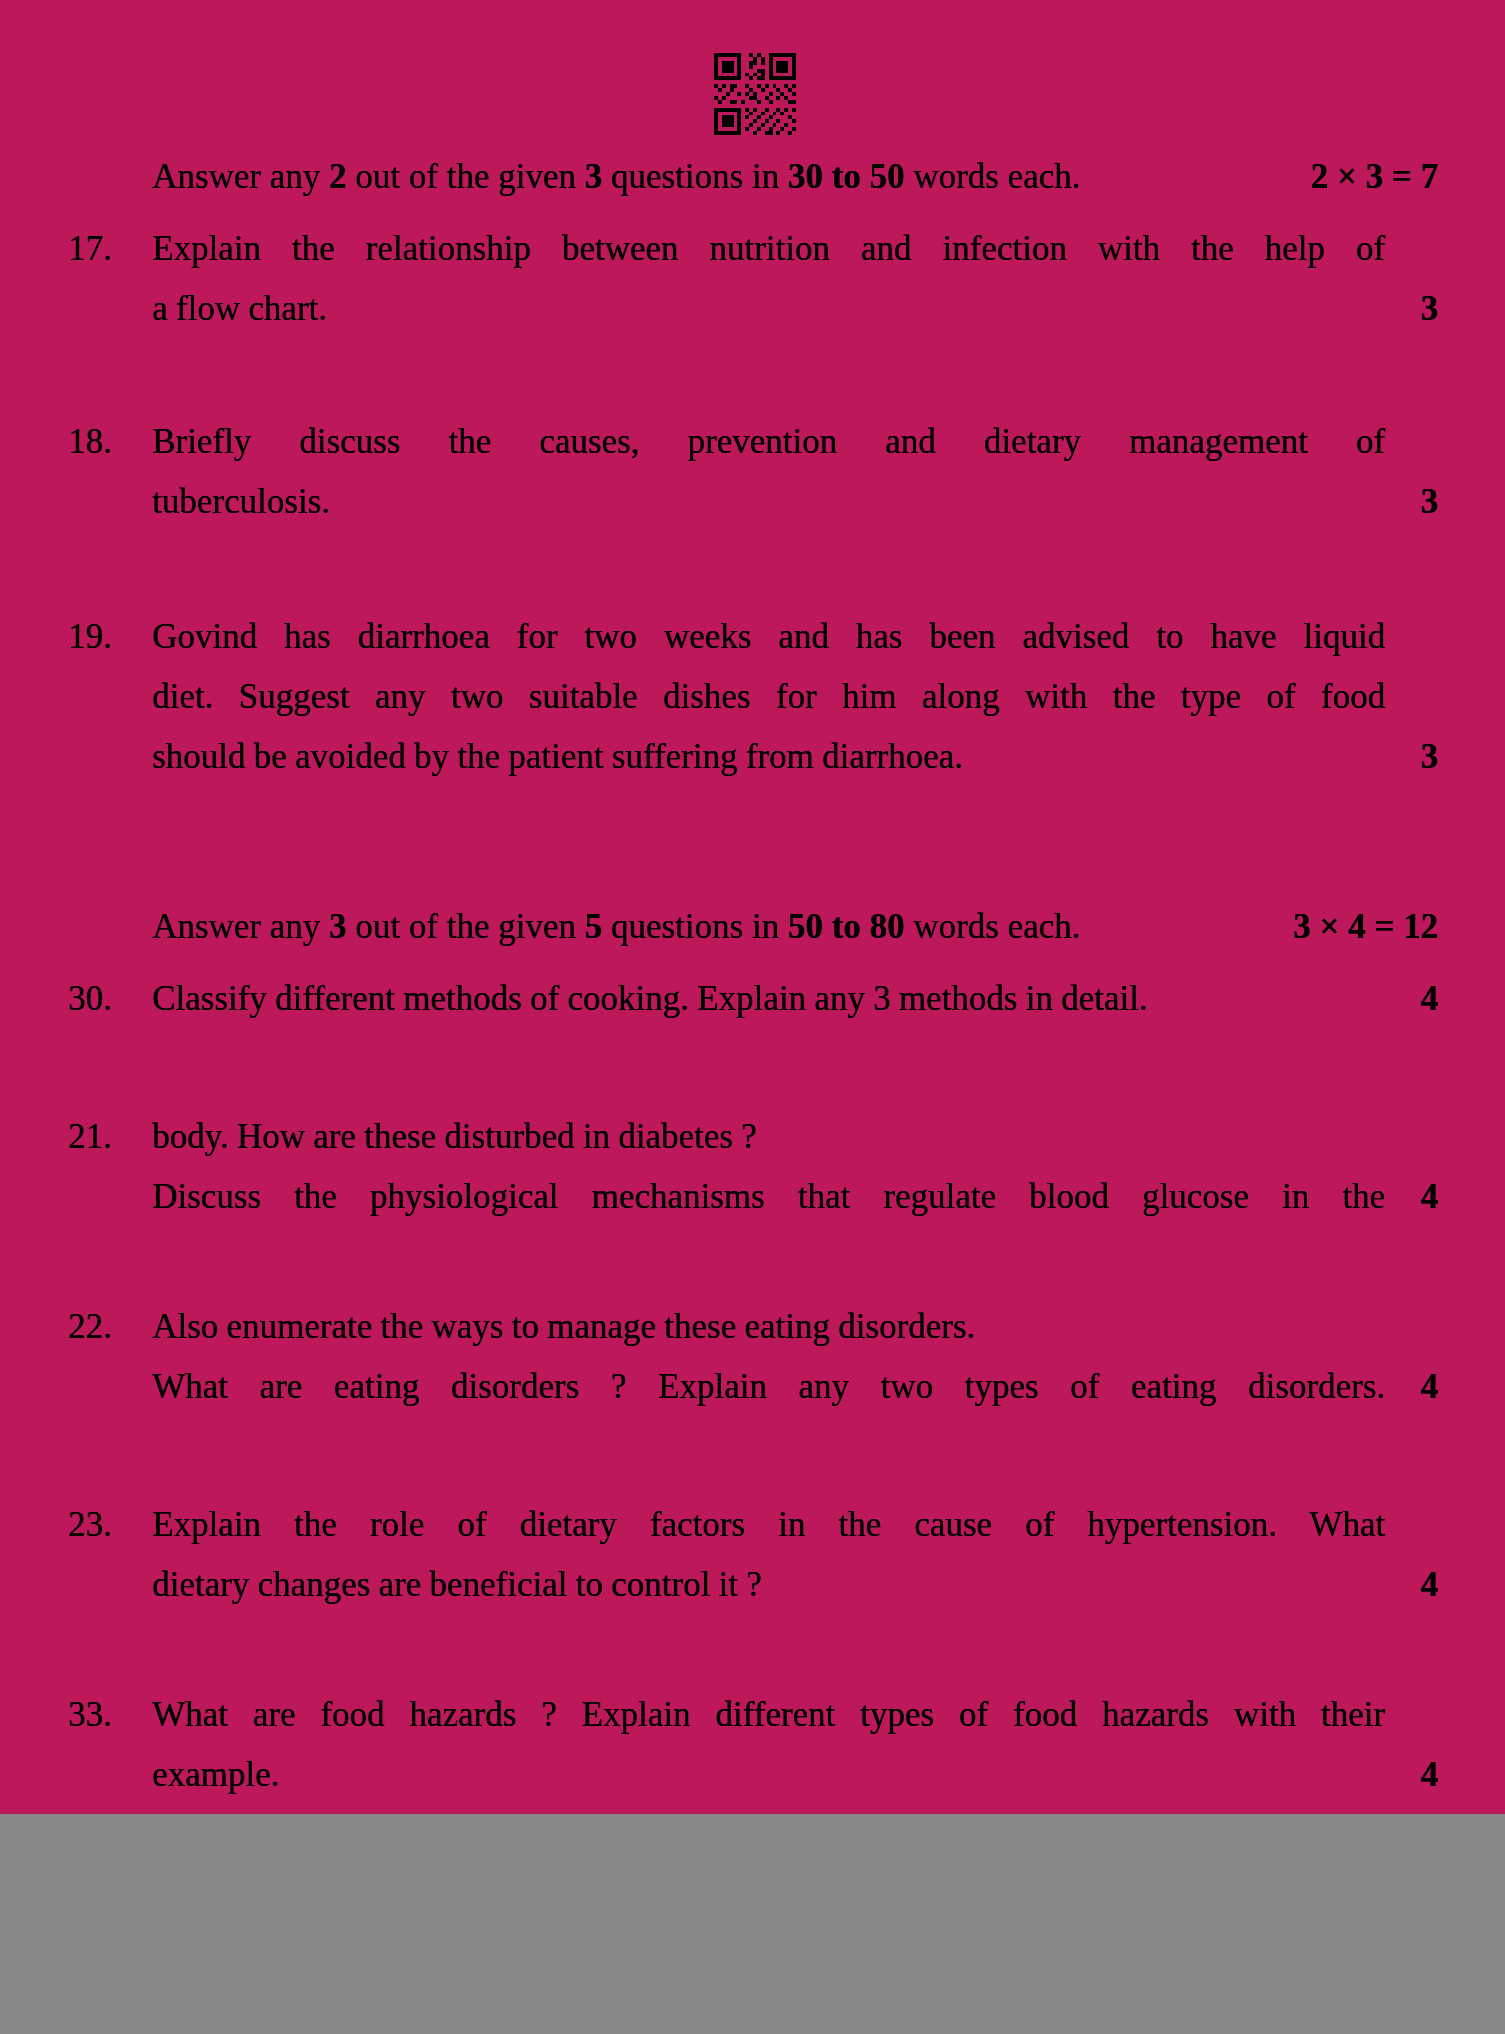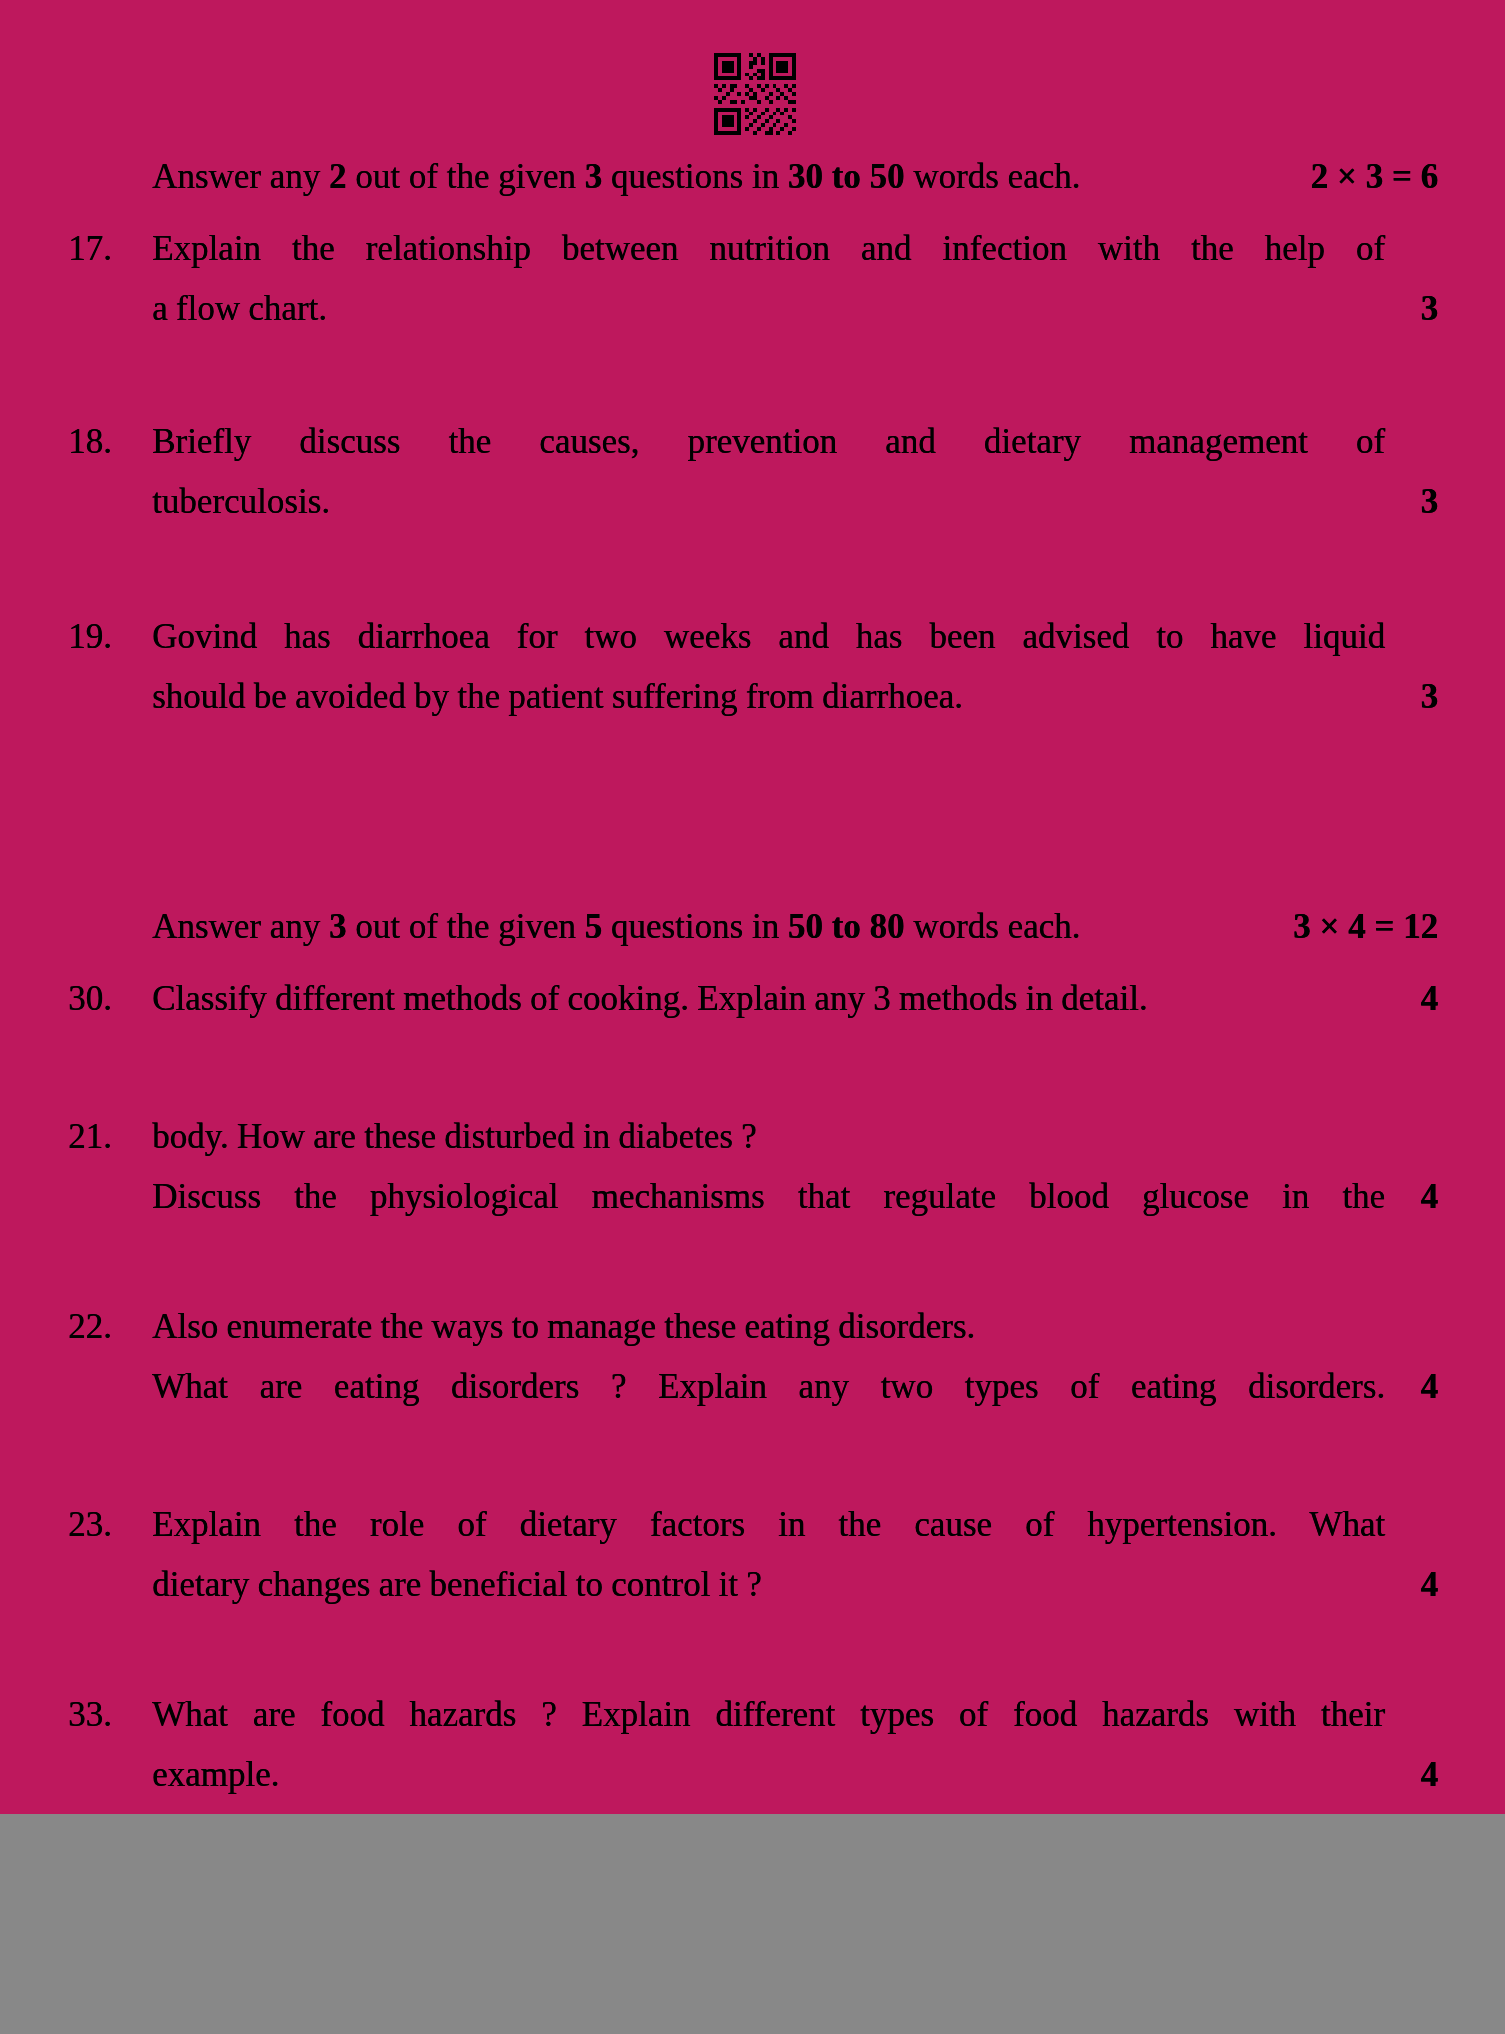--- a/index.html
+++ b/index.html
@@ -64,40 +64,41 @@
       <path d="M8 16h1v1H8zM11 16h1v1h-1zM14 16h1v1h-1zM19 16h1v1h-1z"></path>
       <path d="M10 17h1v1h-1zM13 17h1v1h-1zM16 17h1v1h-1zM20 17h1v1h-1z"></path>
       <path d="M9 18h1v1H9zM12 18h1v1h-1zM15 18h1v1h-1zM18 18h1v1h-1z"></path>
       <path d="M8 19h1v1H8zM11 19h1v1h-1zM14 19h1v1h-1zM17 19h1v1h-1zM20 19h1v1h-1z"></path>
       <path d="M10 20h1v1h-1zM13 20h2v1h-2zM16 20h1v1h-1zM19 20h1v1h-1z"></path>
     </g>
   </svg>
 
   <div class="block instr" style="top:147px">
     <div class="instr-text"><span>Answer any </span><span class="b">2</span><span> out of the given </span><span class="b">3</span><span> questions in </span><span class="b">30 to 50</span><span> words each.</span></div>
-    <div class="formula">2 × 3 = 6</div>
+    <div class="formula">2 × 3 = 7</div>
   </div>
 
   <div class="block q" style="top:219px">
     <div class="q-num">17.</div>
     <div class="q-line just">Explain the relationship between nutrition and infection with the help of</div>
     <div class="q-line">a flow chart.</div>
     <div class="marks">3</div>
   </div>
 
   <div class="block q" style="top:412px">
     <div class="q-num">18.</div>
     <div class="q-line just">Briefly discuss the causes, prevention and dietary management of</div>
     <div class="q-line">tuberculosis.</div>
     <div class="marks">3</div>
   </div>
 
   <div class="block q" style="top:607px">
     <div class="q-num">19.</div>
     <div class="q-line just">Govind has diarrhoea for two weeks and has been advised to have liquid</div>
+    <div class="q-line just">diet. Suggest any two suitable dishes for him along with the type of food</div>
     <div class="q-line">should be avoided by the patient suffering from diarrhoea.</div>
     <div class="marks">3</div>
   </div>
 
   <div class="block instr" style="top:897px">
     <div class="instr-text"><span>Answer any </span><span class="b">3</span><span> out of the given </span><span class="b">5</span><span> questions in </span><span class="b">50 to 80</span><span> words each.</span></div>
     <div class="formula">3 × 4 = 12</div>
   </div>
 
   <div class="block q" style="top:969px">

